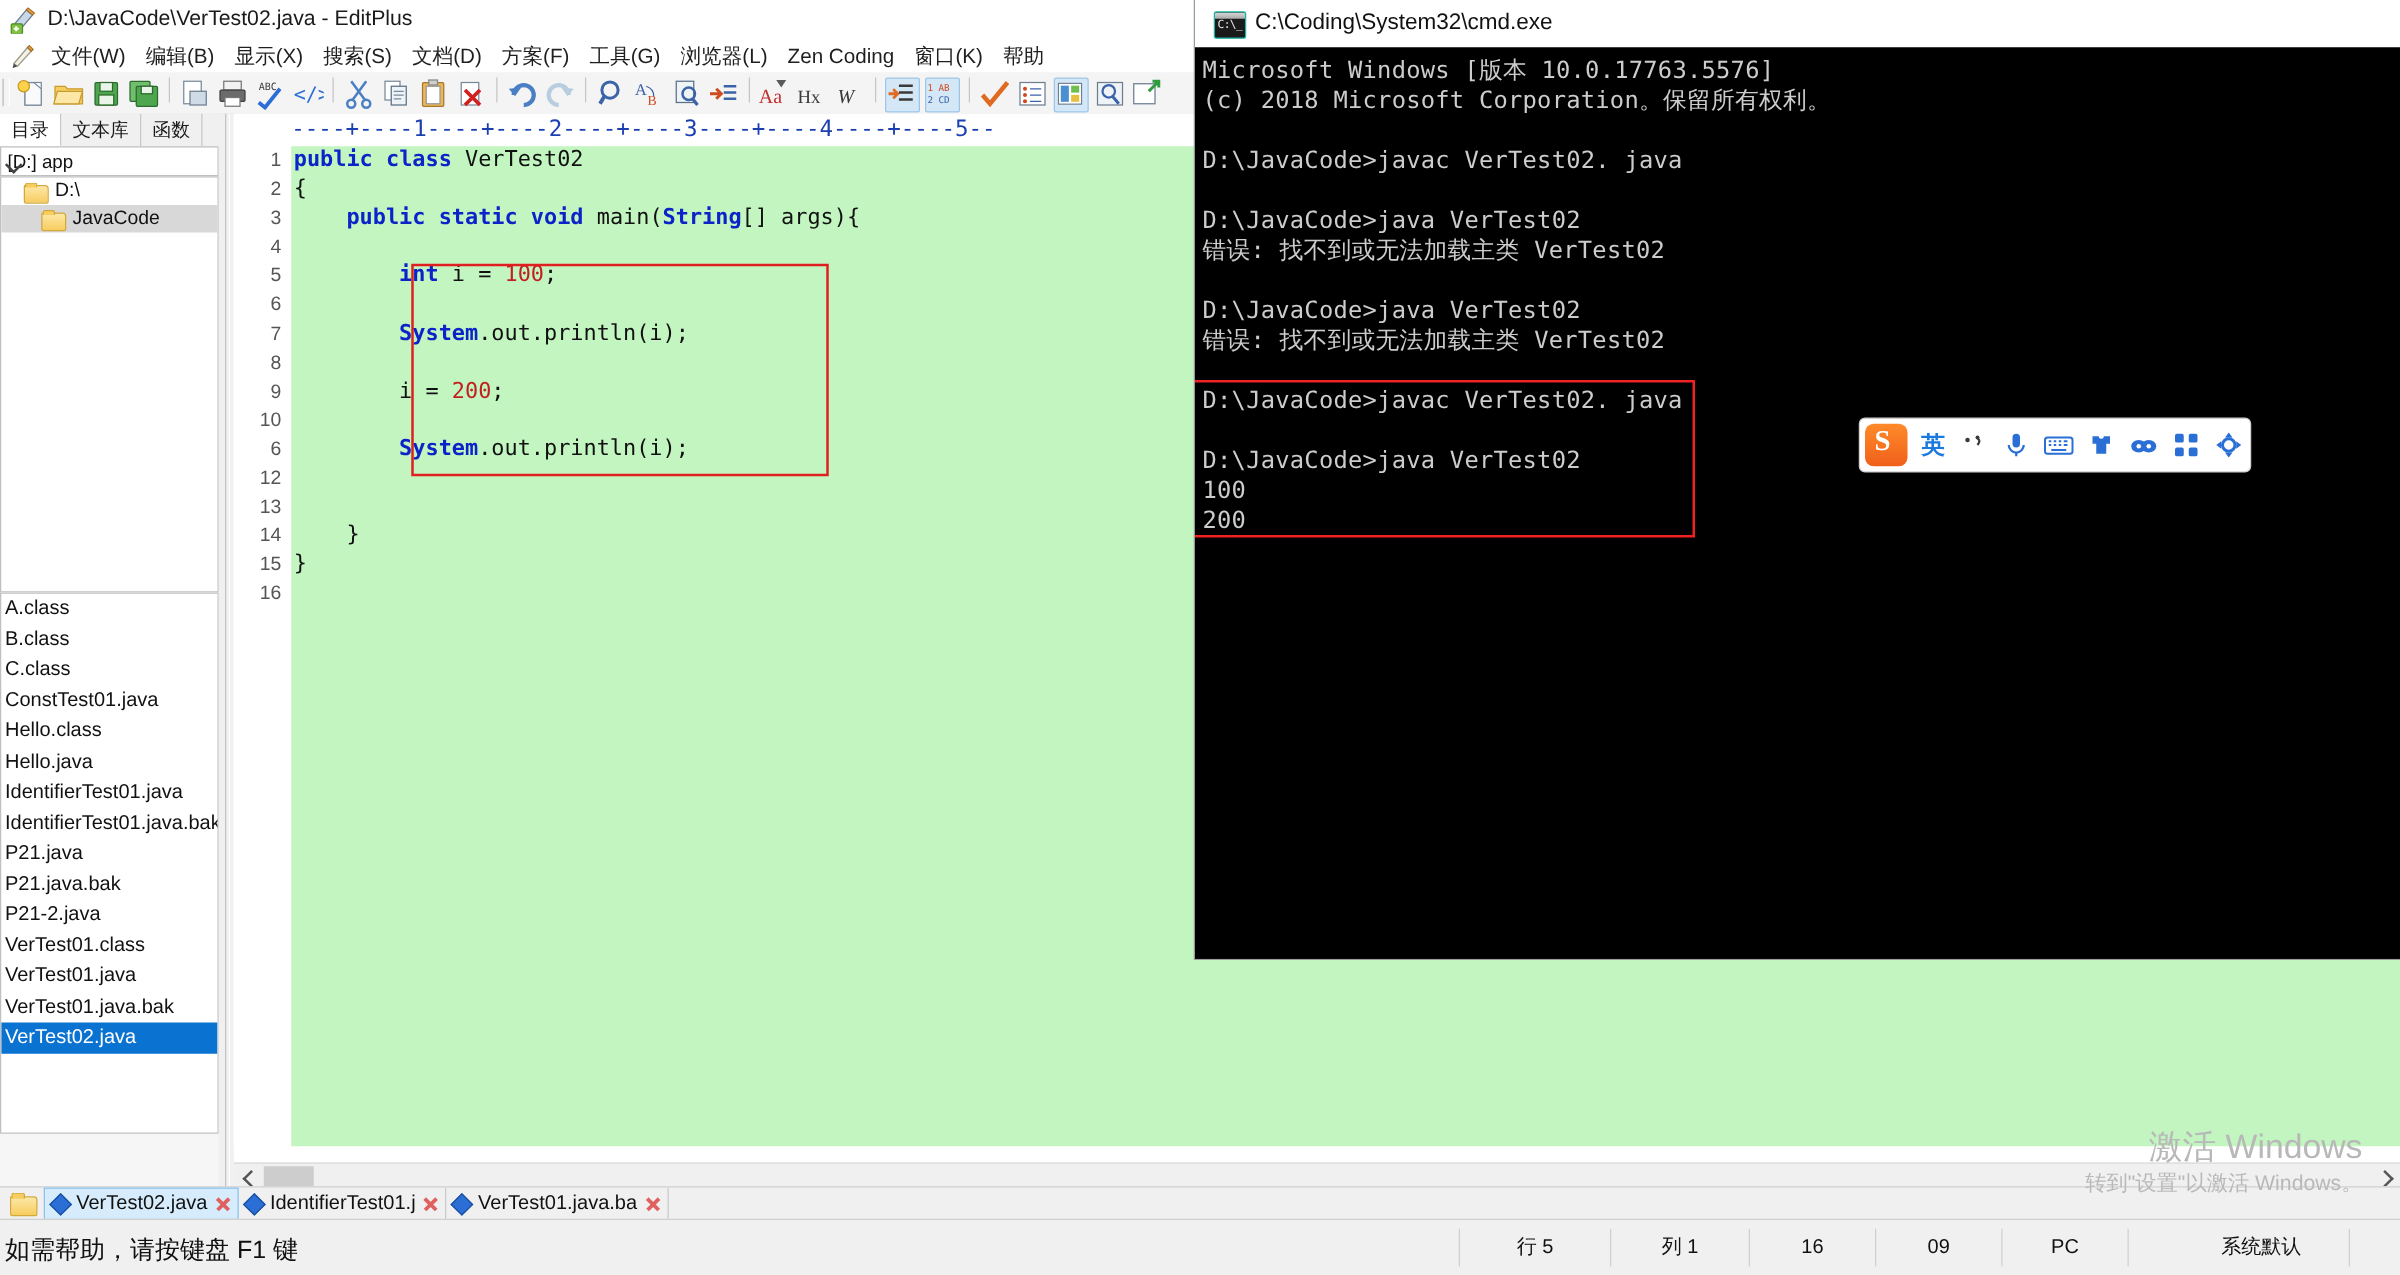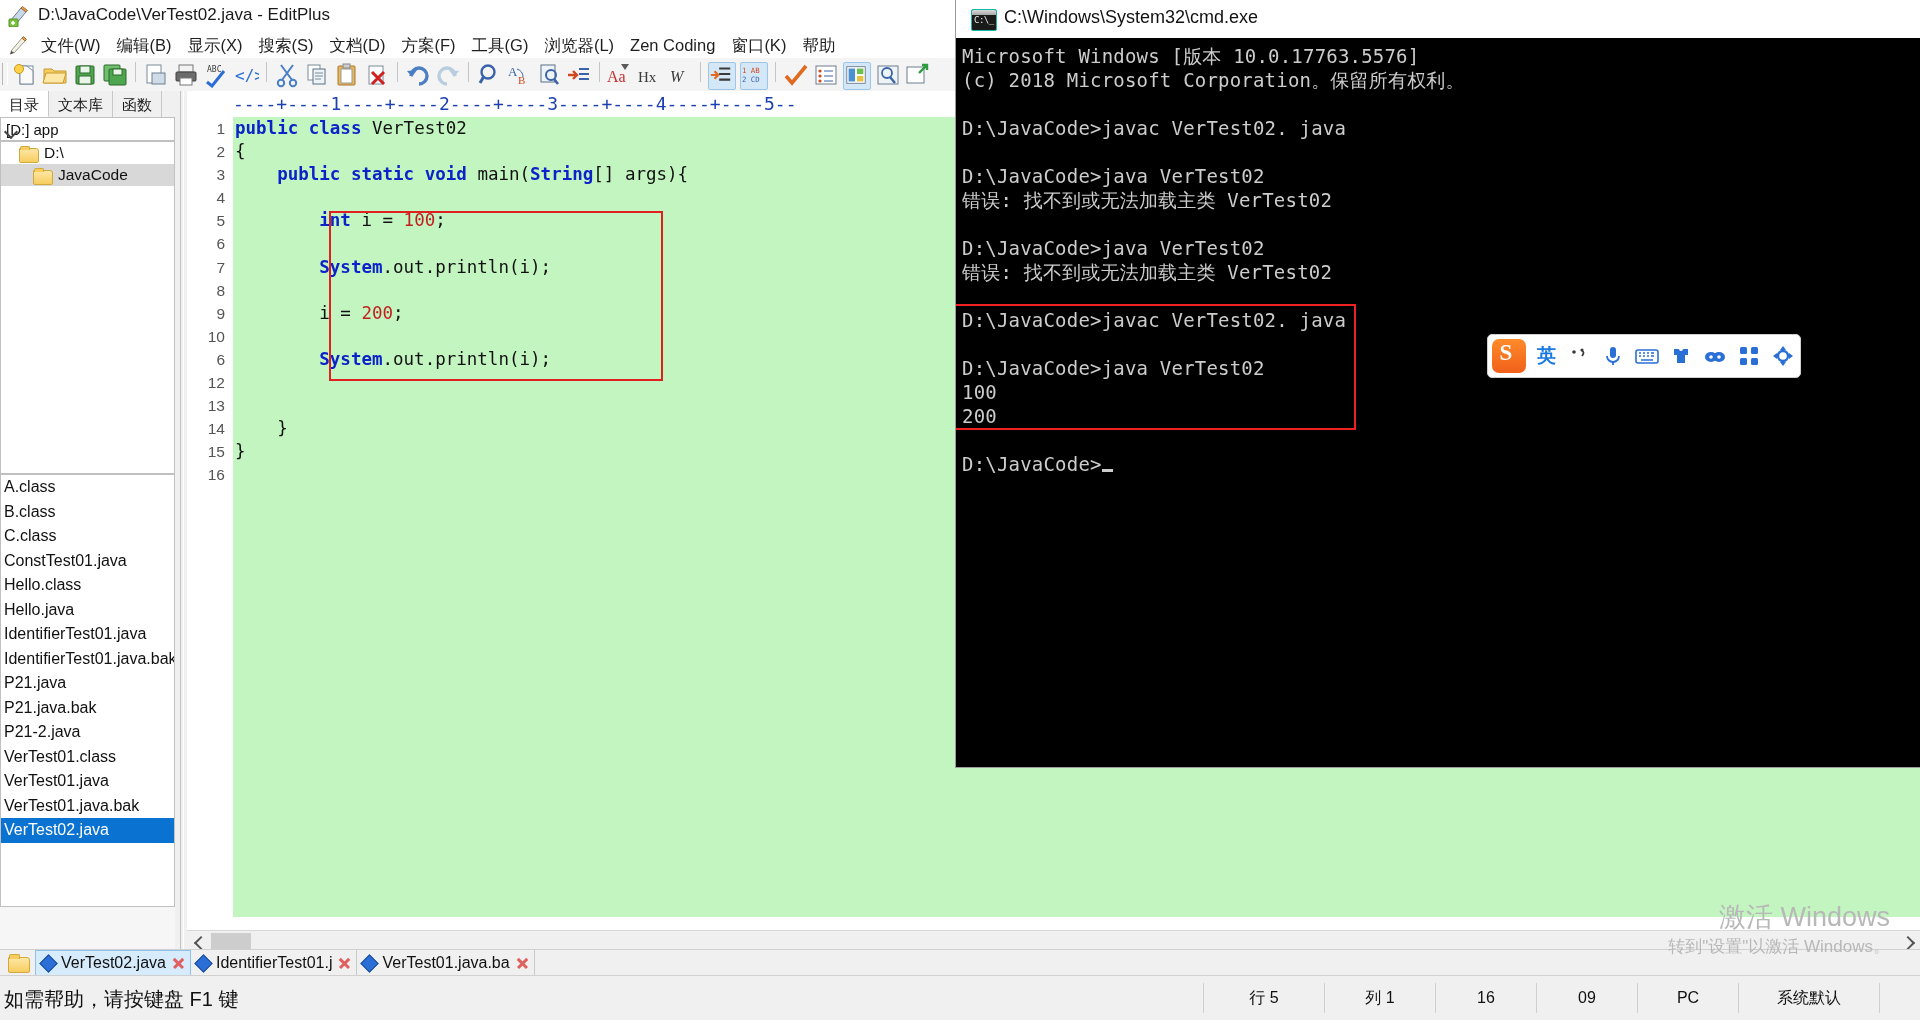--- a/index.html
+++ b/index.html
@@ -412,59 +412,58 @@
     </div>
 
     <div class="statusbar">
       <span class="sb-help">如需帮助，请按键盘 F1 键</span>
       <div class="sb-cells" id="sb-cells">
           <div class="sb-cell" style="width: 120px;">行 5</div>
           <div class="sb-cell" style="width: 110px;">列 1</div>
           <div class="sb-cell" style="width: 100px;">16</div>
           <div class="sb-cell" style="width: 100px;">09</div>
           <div class="sb-cell" style="width: 100px;">PC</div>
-          <div class="sb-cell" style="width: 140px;">系统默认</div>
+          <div class="sb-cell" style="width: 140px; padding-left: 36px;">系统默认</div>
           <div class="sb-cell" style="width: 40px;"></div>
         </div>
     </div>
 
     <div class="watermark">
       <div class="w1">激活 Windows</div>
       <div class="w2">转到"设置"以激活 Windows。</div>
     </div>
   </div>
 
   <div class="cmd">
     <div class="cmd-title">
       <span class="cmd-ico">
         <span class="bar"></span>
           <span class="txt">C:\_</span>
       </span>
-      <span class="cmd-ttl">C:\Windows\System32\cmd.exe</span>
+      <span class="cmd-ttl">C:\Coding\System32\cmd.exe</span>
     </div>
     <div class="cmd-body" id="cmd-body">
       <div class="cmdbox" style="left: -4px; top: 266px; width: 400px; height: 122px; border-color: rgb(238, 34, 34);"></div>
     <div class="cmd-line"><span>Microsoft Windows [版本 10.0.17763.5576]</span></div>
         <div class="cmd-line"><span>(c) 2018 Microsoft Corporation。保留所有权利。</span></div>
         <div class="cmd-line">&nbsp;</div>
         <div class="cmd-line"><span>D:\JavaCode&gt;javac VerTest02. java</span></div>
         <div class="cmd-line">&nbsp;</div>
         <div class="cmd-line"><span>D:\JavaCode&gt;java VerTest02</span></div>
         <div class="cmd-line"><span>错误: 找不到或无法加载主类 VerTest02</span></div>
         <div class="cmd-line">&nbsp;</div>
         <div class="cmd-line"><span>D:\JavaCode&gt;java VerTest02</span></div>
         <div class="cmd-line"><span>错误: 找不到或无法加载主类 VerTest02</span></div>
         <div class="cmd-line">&nbsp;</div>
         <div class="cmd-line"><span>D:\JavaCode&gt;javac VerTest02. java</span></div>
         <div class="cmd-line">&nbsp;</div>
         <div class="cmd-line"><span>D:\JavaCode&gt;java VerTest02</span></div>
         <div class="cmd-line"><span>100</span></div>
         <div class="cmd-line"><span>200</span></div>
         <div class="cmd-line">&nbsp;</div>
-        <div class="cmd-line"><span>D:\JavaCode&gt;</span><span class="cmd-cursor"></span></div>
       </div>
   </div>
 
   <div class="ime">
     <span class="ime-logo">
       <span class="sq"></span>
         <span class="s">S</span>
     </span>
     <span class="ime-cn">英</span>
     <span class="ime-ico">

